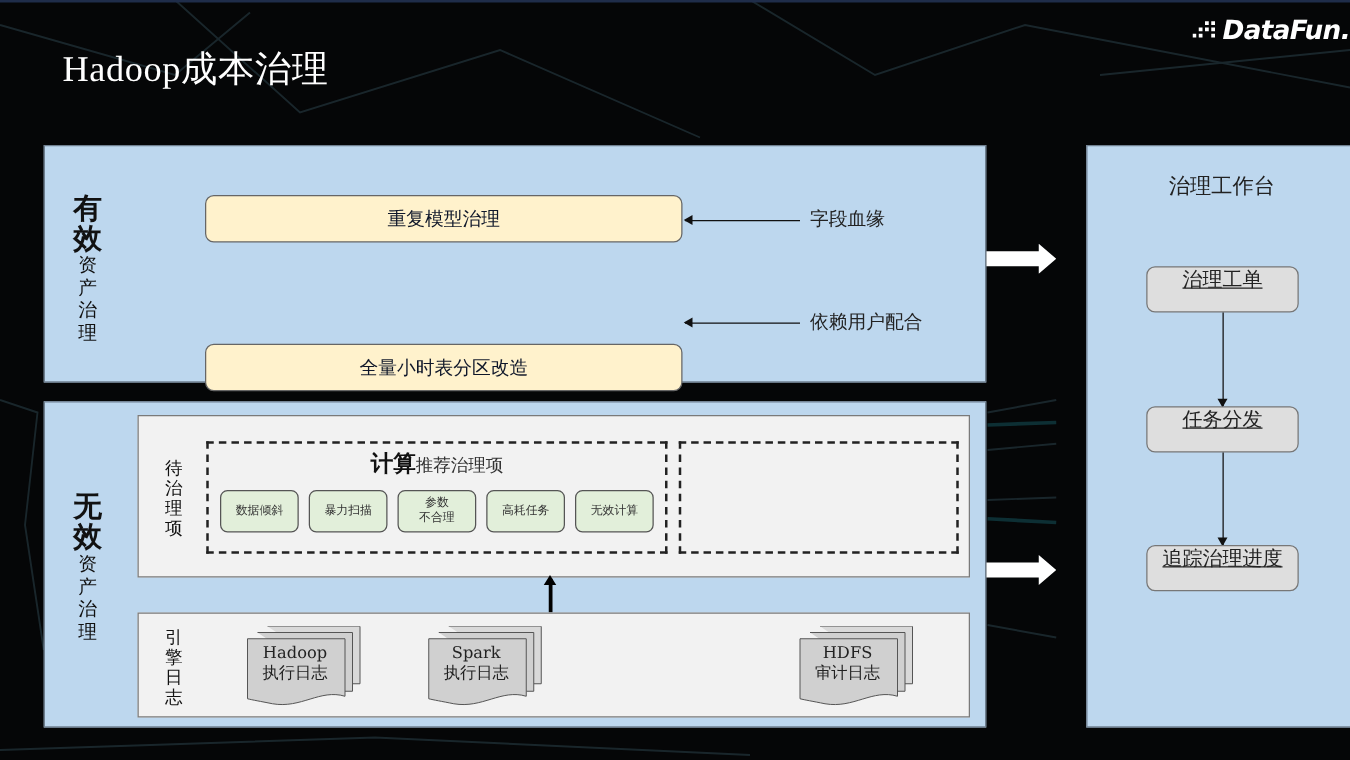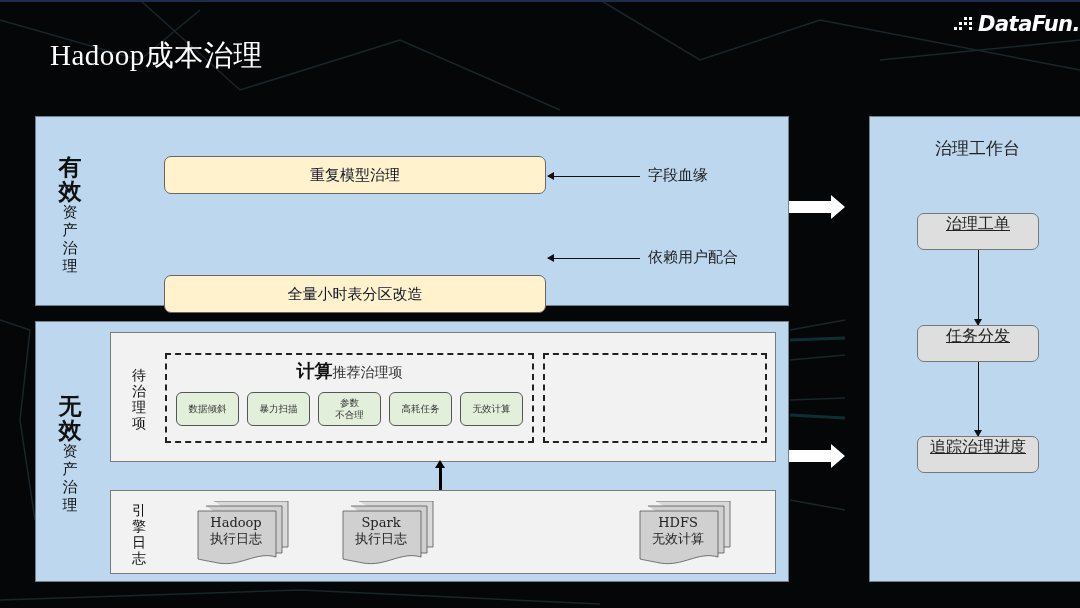--- a/index.html
+++ b/index.html
@@ -267,21 +267,21 @@
       <div class="doc-text">Spark
 执行日志</div>
     </div>
     <div class="doc-icon" id="doc-hdfs">
       <svg width="100" height="66" viewBox="0 0 100 66">
         <path d="M18 0 H92 V46 H86" fill="#d9d9d9" stroke="#555" stroke-width="0.8"></path>
         <path d="M10 5 H86 V52 H80" fill="#d0d0d0" stroke="#555" stroke-width="0.8"></path>
         <path d="M2 10 H80 V56 C60 50 45 66 22 62 C12 60 6 59 2 58 Z" fill="#d0d0d0" stroke="#555" stroke-width="0.8"></path>
       </svg>
       <div class="doc-text">HDFS
-无效计算</div>
+审计日志</div>
     </div>
   </div>
 </div>
 
 <svg class="big-arrow" id="big-arrow-valid" viewBox="0 0 56 24">
   <path d="M0 6 H42 V0 L56 12 L42 24 V18 H0 Z" fill="#ffffff"></path>
 </svg>
 <svg class="big-arrow" id="big-arrow-invalid" viewBox="0 0 56 24">
   <path d="M0 6 H42 V0 L56 12 L42 24 V18 H0 Z" fill="#ffffff"></path>
 </svg>

